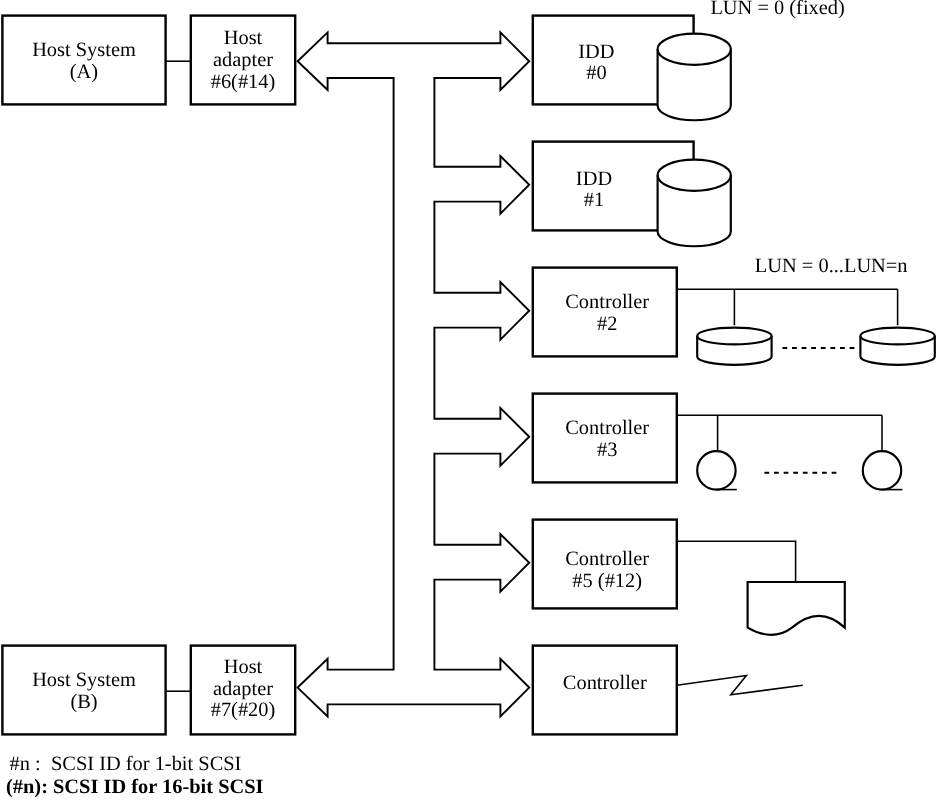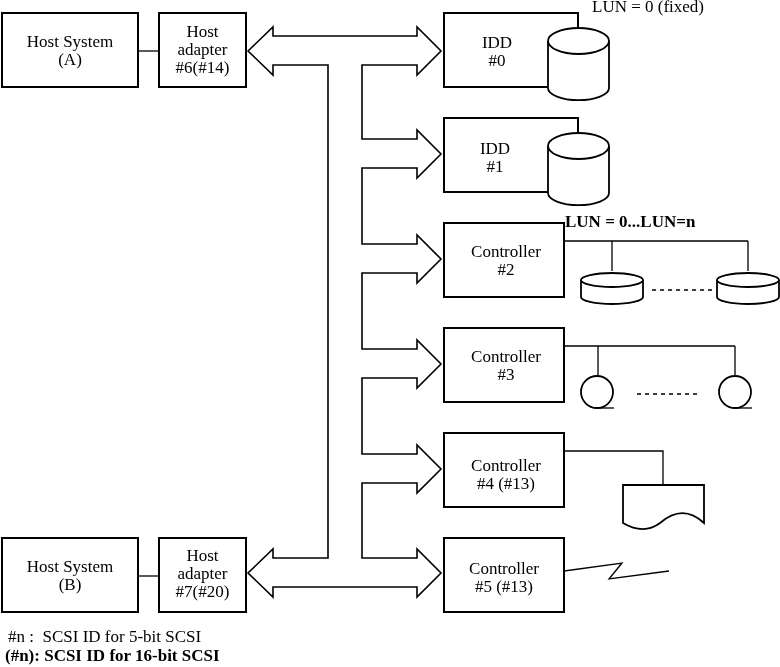--- a/index.html
+++ b/index.html
@@ -115,24 +115,23 @@
 <div class="lbl" style="left:444px;top:243px;width:124px;">
   <div>Controller</div>
   <div>#2</div>
 </div>
 <div class="lbl" style="left:444px;top:348px;width:124px;">
   <div>Controller</div>
   <div>#3</div>
 </div>
 <div class="lbl" style="left:444px;top:457px;width:124px;">
   <div>Controller</div>
-  <div>#4 (#13)</div>
+  <div>#5 (#12)</div>
 </div>
 <div class="lbl" style="left:442px;top:560px;width:124px;">
   <div>Controller</div>
-  <div>#5 (#13)</div>
 </div>
 
 <div class="note" style="left:592px;top:-3px;">LUN = 0 (fixed)</div>
-<div class="note" style="left:565px;top:212px;font-weight:bold;">LUN = 0...LUN=n</div>
+<div class="note" style="left:629px;top:212px;">LUN = 0...LUN=n</div>
 
-<div class="note" style="left:8px;top:627px;">#n :  SCSI ID for 5-bit SCSI</div>
+<div class="note" style="left:8px;top:627px;">#n :  SCSI ID for 1-bit SCSI</div>
 <div class="note" style="left:5px;top:646px;font-weight:bold;">(#n): SCSI ID for 16-bit SCSI</div>
 
 </body></html>

